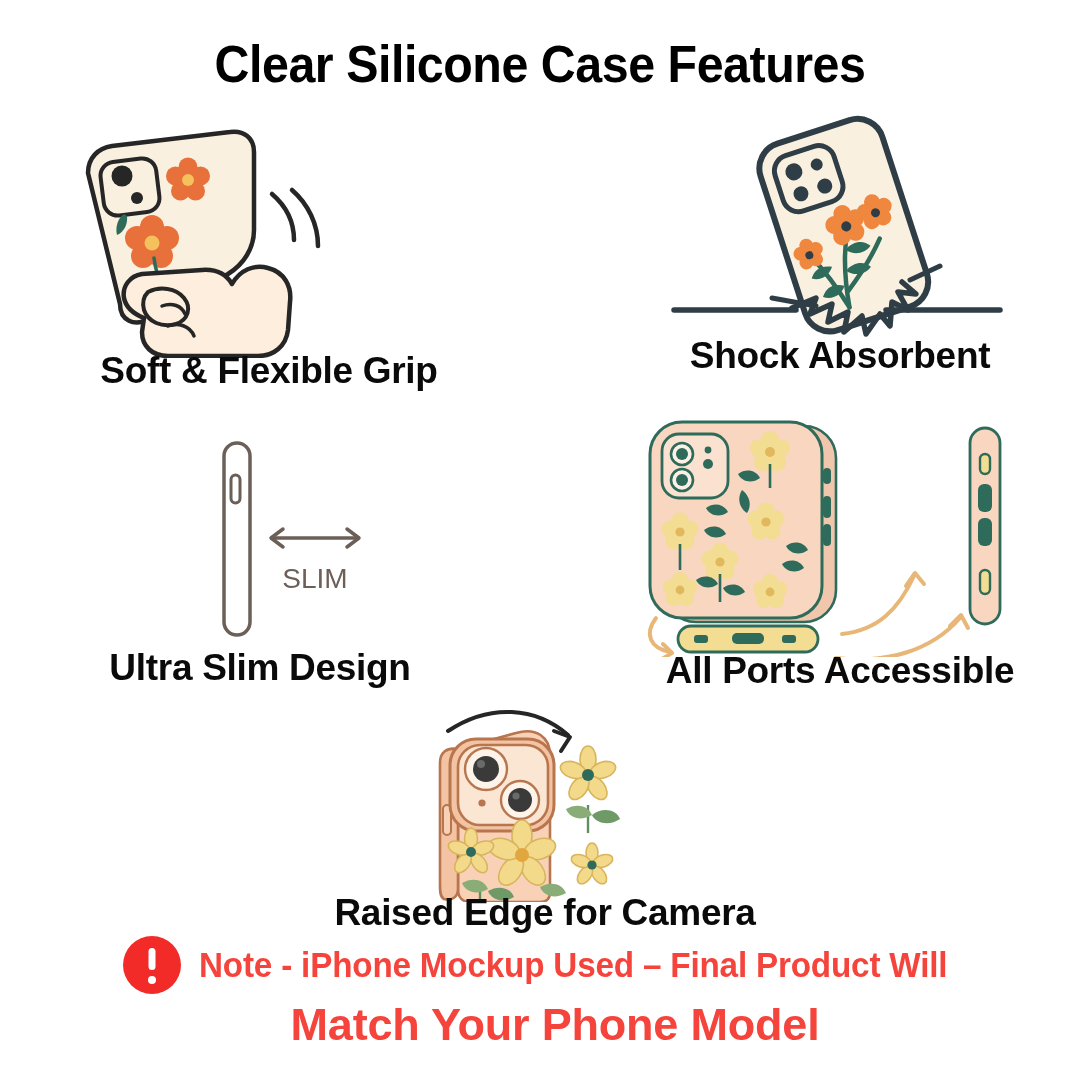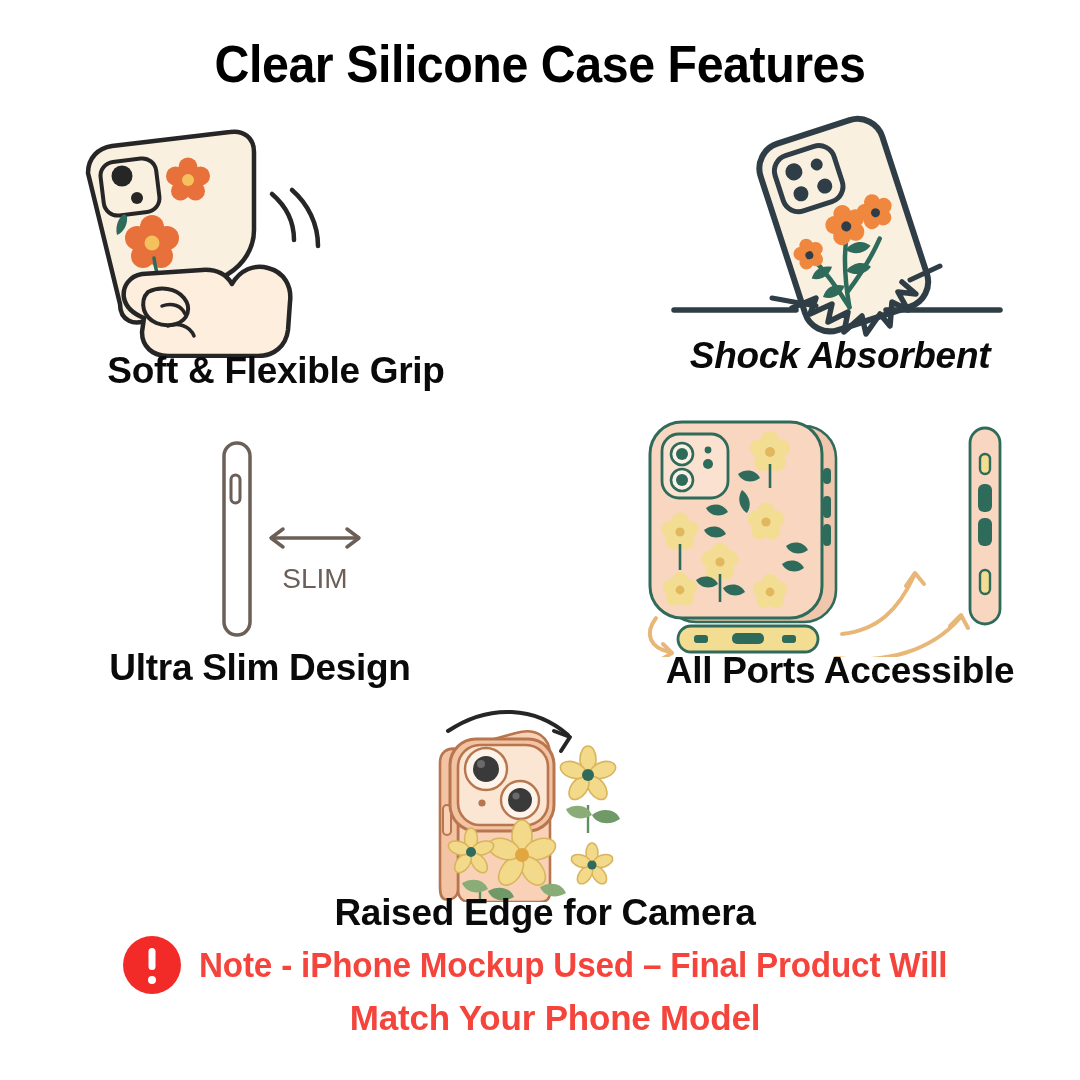--- a/index.html
+++ b/index.html
@@ -22,26 +22,26 @@
   .feature { position: absolute; }
   .art { position: absolute; left: 0; top: 0; }
   .caption {
     position: absolute; text-align: center;
     font-size: 37px; font-weight: 700; color: #0a0a0a;
     white-space: nowrap; letter-spacing: -0.3px;
   }
 
   
   #f-grip   { left: 30px;  top: 118px; width: 460px; height: 290px; }
-  #f-shock  { left: 610px; top: 110px; width: 460px; height: 290px; font-style: italic; }
+  #f-shock  { left: 610px; top: 110px; width: 460px; height: 290px; }
   #f-slim   { left: 40px;  top: 425px; width: 440px; height: 280px; }
   #f-ports  { left: 620px; top: 412px; width: 440px; height: 290px; }
   #f-camera { left: 330px; top: 687px; width: 430px; height: 265px; }
 
-  .cap-grip   { left: 16px;   top: 232px; width: 460px; }
+  .cap-grip   { left: 9px;   top: 232px; width: 460px; }
   .cap-shock  { left: 0;   top: 225px; width: 460px; }
   .cap-slim   { left: 0;   top: 222px; width: 440px; }
   .cap-ports  { left: -10px; top: 238px; width: 460px; }
   .cap-camera { left: -35px; top: 205px; width: 500px; }
 
   
   .note {
     position: absolute; left: 0; top: 936px; width: 1080px;
     display: block; text-align: center; padding-left: 30px;
   }
@@ -65,21 +65,21 @@
     width: 8px; height: 8px; border-radius: 50%;
     background: #fff; transform: translateX(-50%);
   }
   .note-text {
     font-size: 35px; font-weight: 700; color: #f4443c;
     line-height: 1.28; letter-spacing: -0.2px;
     transform: scaleX(0.95); transform-origin: left center;
     white-space: nowrap;
   }
   .note-line2 {
-    font-size: 35px; font-weight: 700; color: #f4443c;
+    font-size: 45px; font-weight: 700; color: #f4443c;
     line-height: 1.28; letter-spacing: -0.2px; text-align: center;
     margin-top: 2px;
   }
   .slim-label {
     font-size: 28px; fill: #6b5f58;
     font-family: "Liberation Sans", sans-serif;
   }
 </style>
 </head>
 <body>

